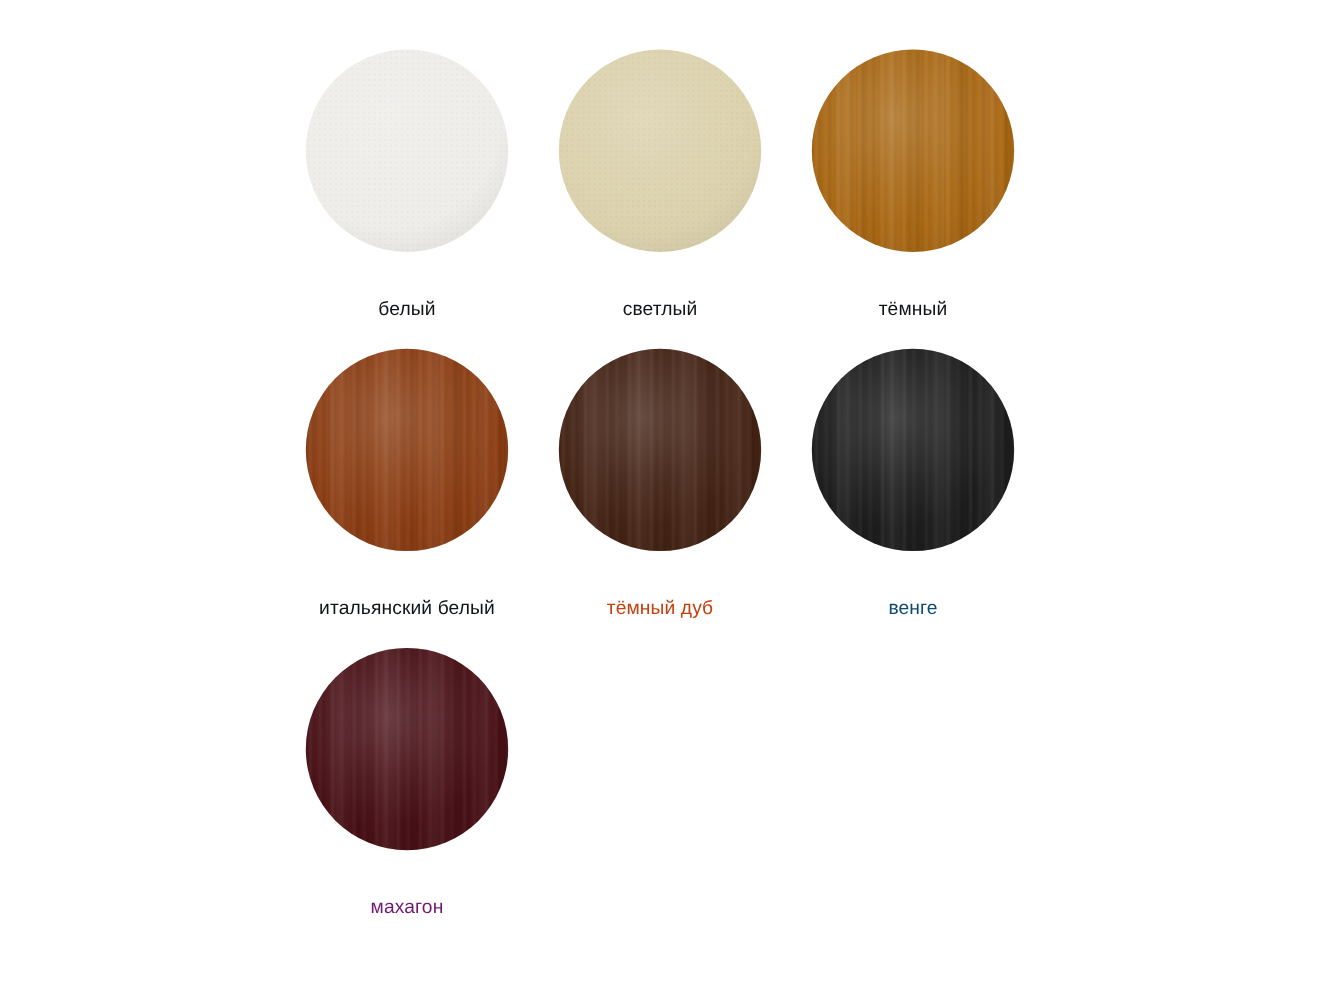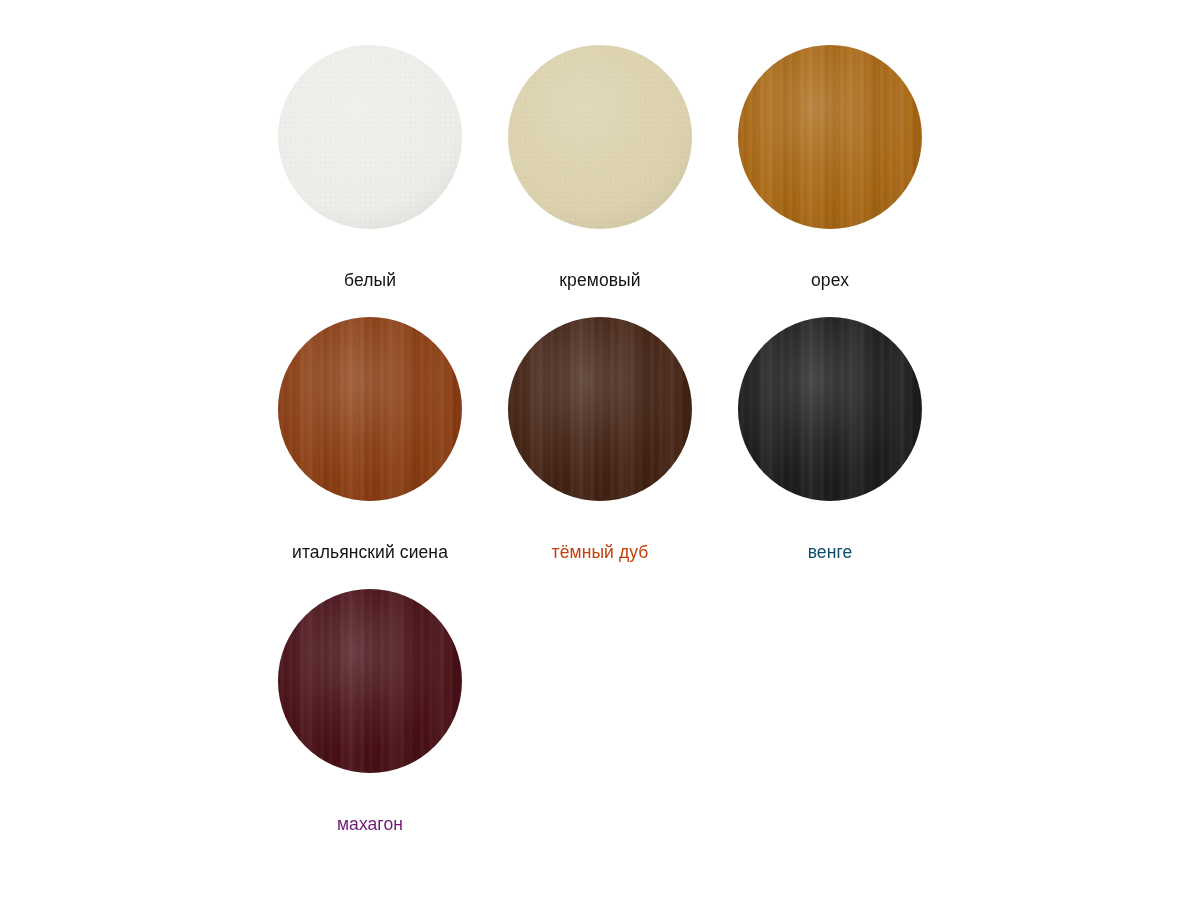--- a/index.html
+++ b/index.html
@@ -138,39 +138,39 @@
         </div>
         <div class="swatch-label" style="color: rgb(17, 20, 23);">белый</div>
       </div>
       <div class="swatch-cell">
         <div class="swatch-disc-wrap">
           <div class="swatch-disc" style="background-color: rgb(220, 210, 174);">
             <div class="speckle"></div>
             <div class="shade"></div>
           </div>
         </div>
-        <div class="swatch-label" style="color: rgb(17, 20, 23);">кремовый</div>
+        <div class="swatch-label" style="color: rgb(17, 20, 23);">светлый</div>
       </div>
       <div class="swatch-cell">
         <div class="swatch-disc-wrap">
           <div class="swatch-disc" style="background-color: rgb(172, 106, 21);">
             <div class="grain"></div>
             <div class="shade"></div>
           </div>
         </div>
-        <div class="swatch-label" style="color: rgb(17, 20, 23);">орех</div>
+        <div class="swatch-label" style="color: rgb(17, 20, 23);">тёмный</div>
       </div>
       <div class="swatch-cell">
         <div class="swatch-disc-wrap">
           <div class="swatch-disc" style="background-color: rgb(142, 63, 20);">
             <div class="grain"></div>
             <div class="shade"></div>
           </div>
         </div>
-        <div class="swatch-label" style="color: rgb(17, 20, 23);">итальянский сиена</div>
+        <div class="swatch-label" style="color: rgb(17, 20, 23);">итальянский белый</div>
       </div>
       <div class="swatch-cell">
         <div class="swatch-disc-wrap">
           <div class="swatch-disc" style="background-color: rgb(69, 36, 21);">
             <div class="grain"></div>
             <div class="shade"></div>
           </div>
         </div>
         <div class="swatch-label" style="color: #c2410c;">тёмный дуб</div>
       </div>

